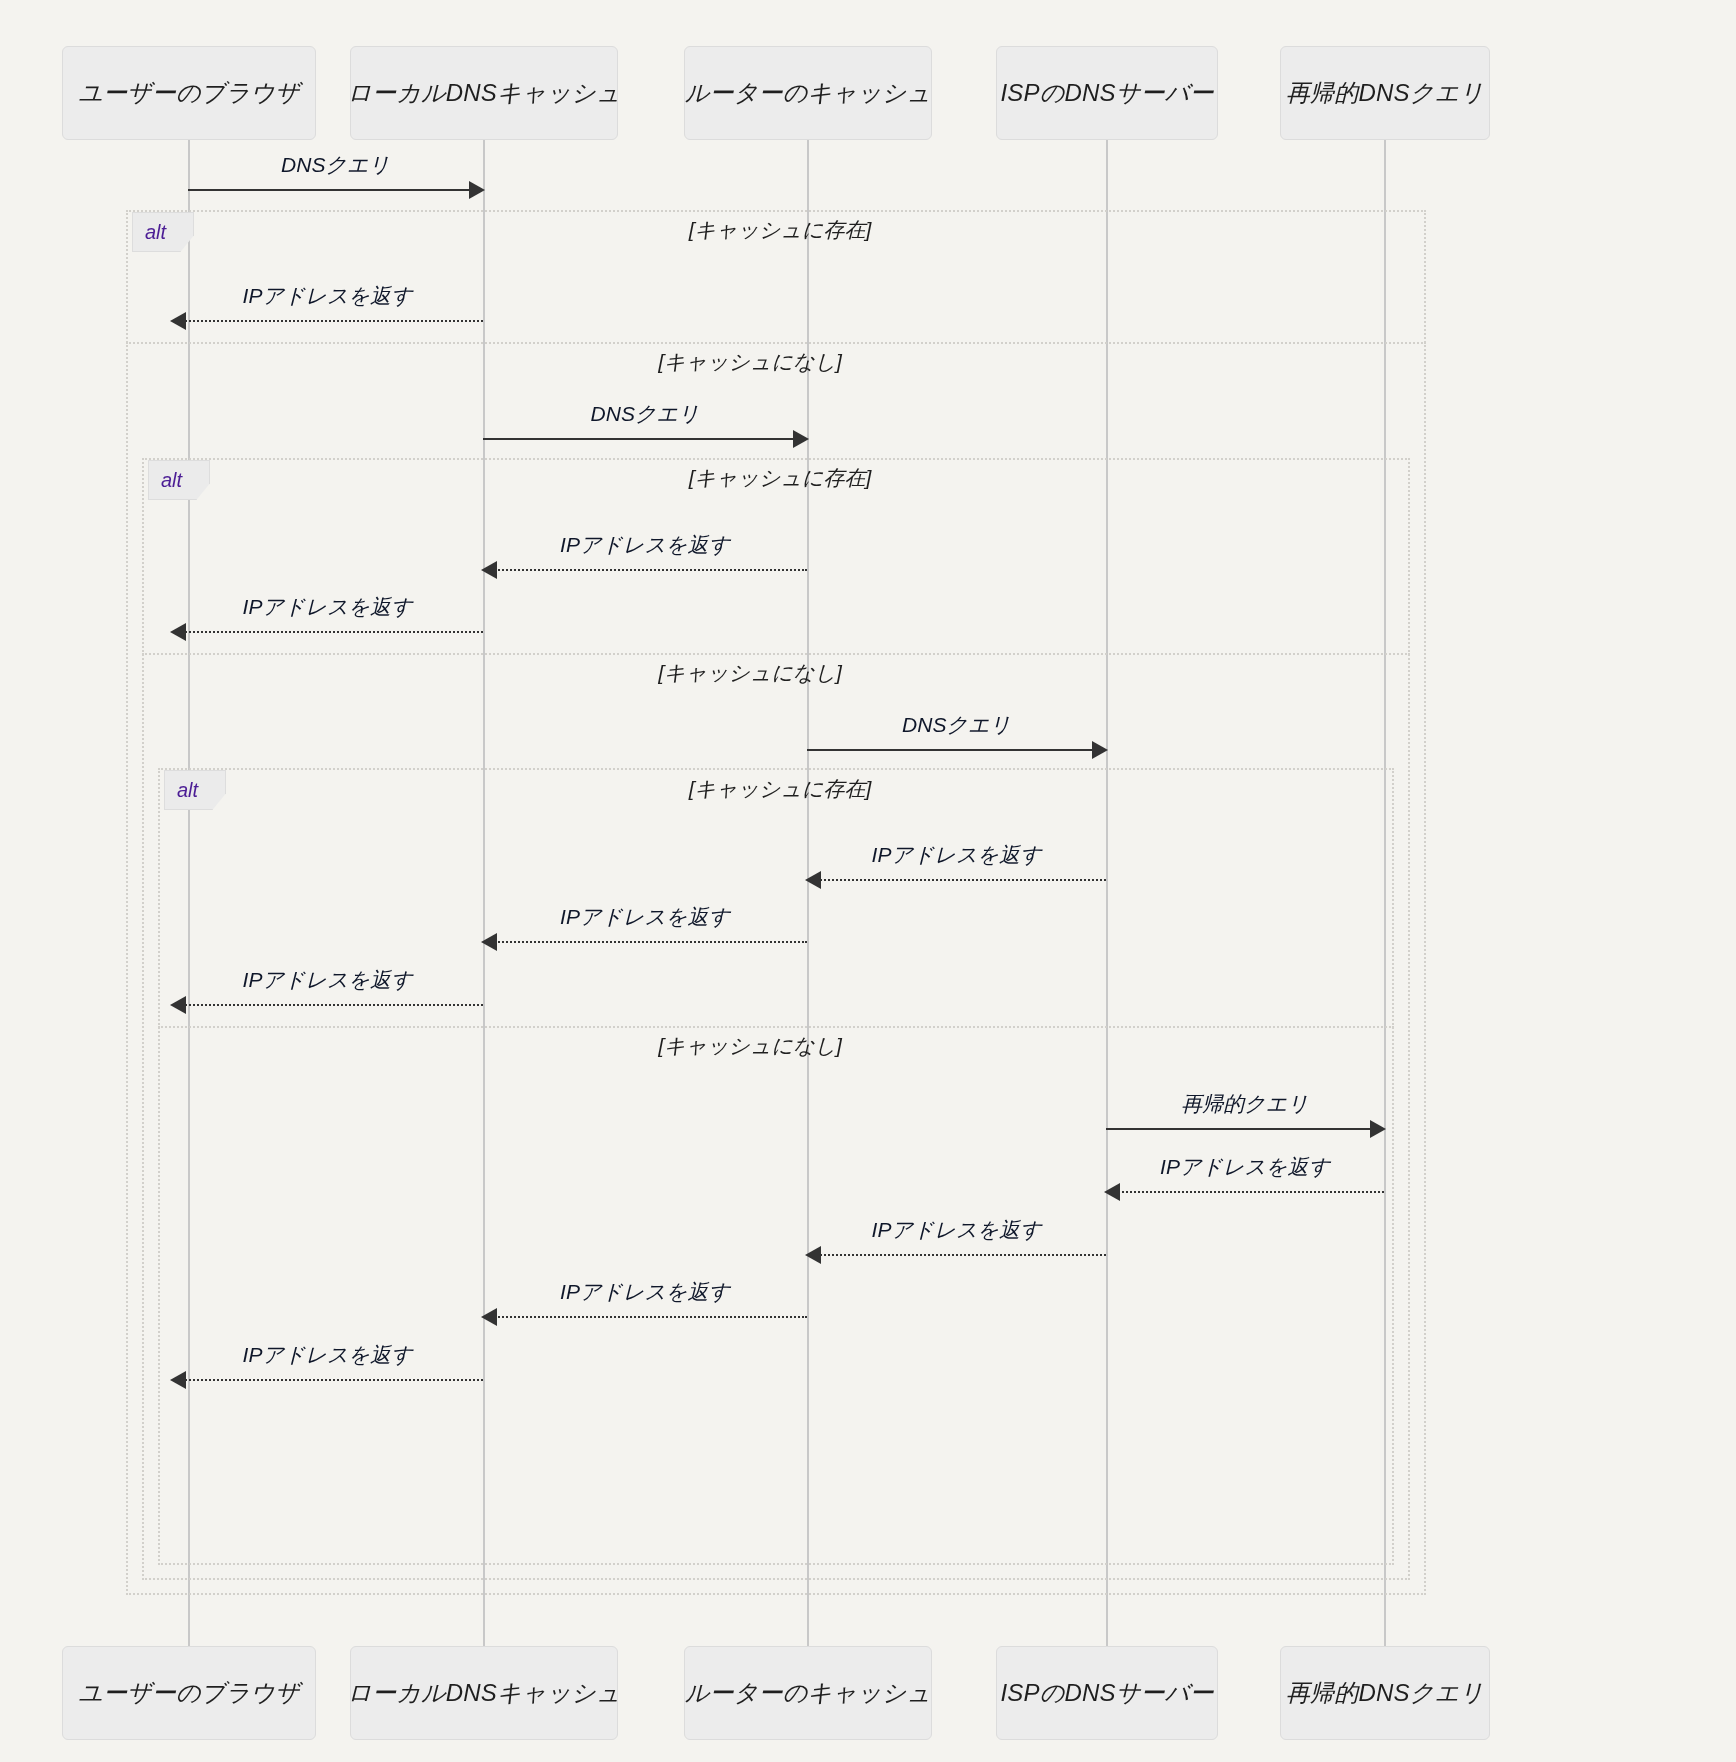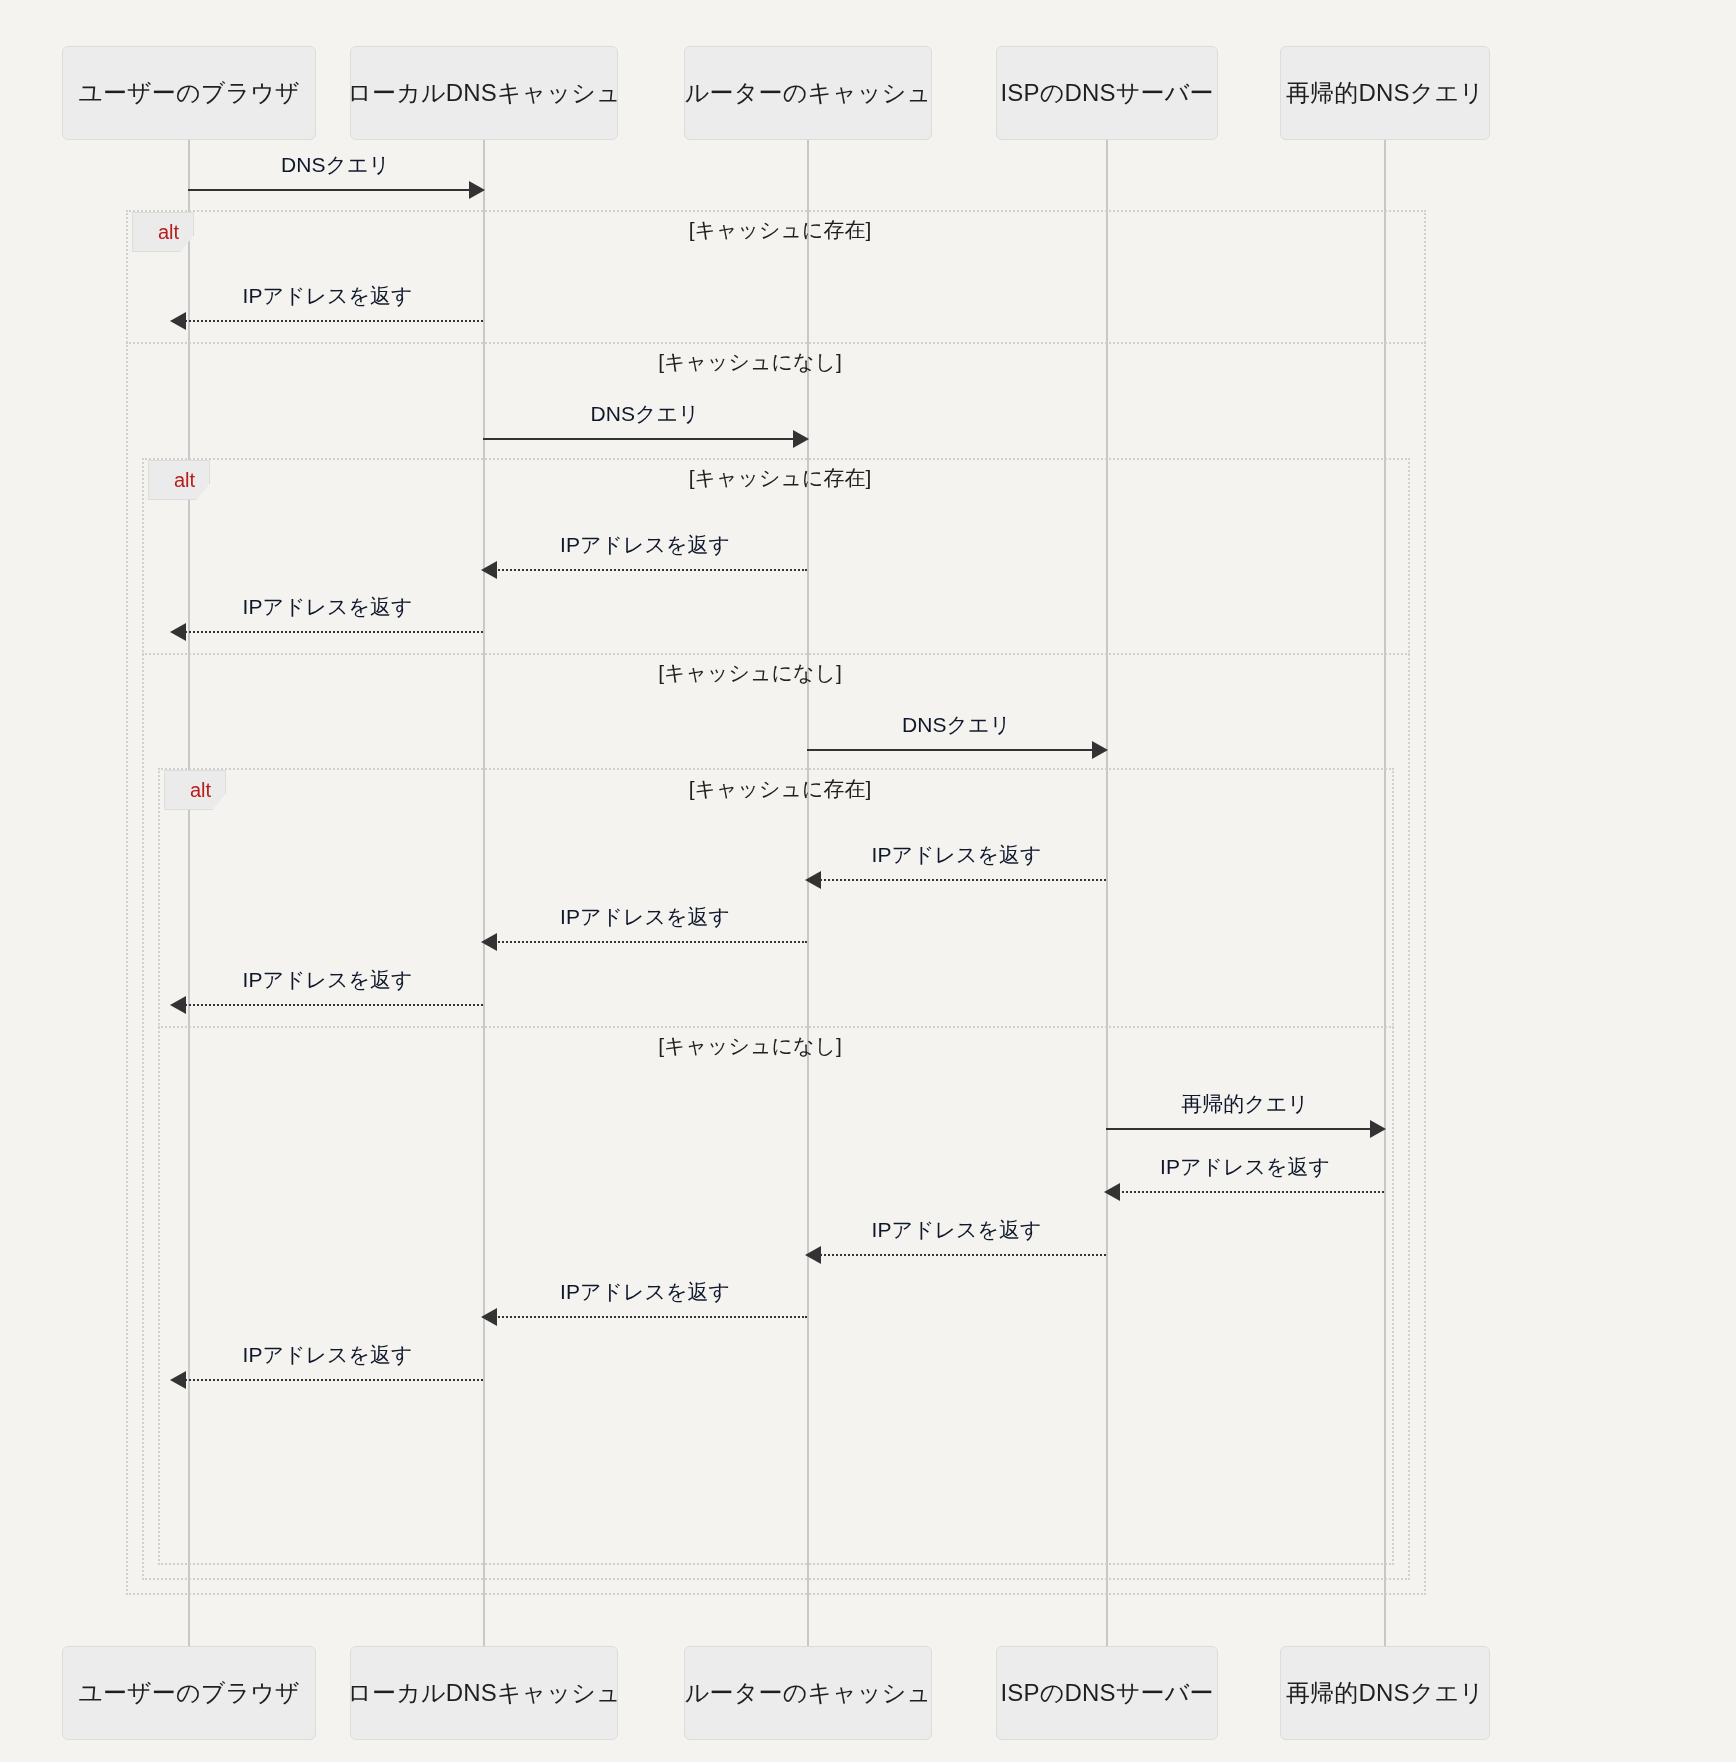--- a/index.html
+++ b/index.html
@@ -9,20 +9,21 @@
   }
   body {
     font-family: "Liberation Sans", "DejaVu Sans", sans-serif;
   }
   #canvas {
     position: relative;
     width: 1731px;
     height: 1762px;
     background: #f4f3ef;
     overflow: hidden;
+    font-style: italic;
   }
   
   .actor-box {
     position: absolute;
     box-sizing: border-box;
     background: #ececec;
     border: 1px solid #dcdcdc;
     border-radius: 6px;
     height: 94px;
     display: flex;
@@ -49,28 +50,27 @@
   }
   .alt-sep {
     position: absolute;
     height: 0;
     border-top: 2px dotted #d2d0cb;
   }
   .alt-tag {
     position: absolute;
     background: #ebebeb;
     border: 1px solid #dddddd;
-    color: #b91c1c;
+    color: #4c1d95;
     font-size: 20px;
     line-height: 1;
     padding: 9px 14px 9px 12px;
     box-sizing: border-box;
     
     clip-path: polygon(0 0, 100% 0, 100% 58%, 78% 100%, 0 100%);
-    text-align: right;
   }
   .alt-cond {
     position: absolute;
     color: #1f1f1f;
     font-size: 21px;
     white-space: nowrap;
     text-align: center;
   }
   
   .msg {

